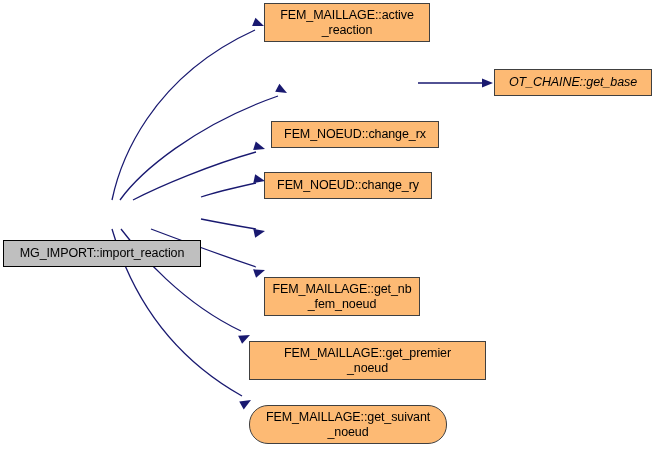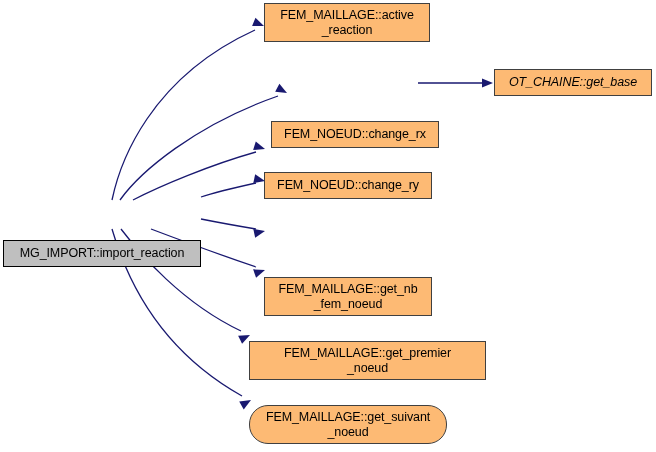--- a/index.html
+++ b/index.html
@@ -74,19 +74,19 @@
       <polygon points="0,0 -11,-4.5 -11,4.5" fill="#191970" transform="translate(251,400) rotate(-30)"></polygon>
       <path d="M 418,83 L 484,83" fill="none" stroke="#191970" stroke-width="1.3"></path>
       <polygon points="0,0 -11,-4.5 -11,4.5" fill="#191970" transform="translate(493,83) rotate(0)"></polygon>
     </svg>
 <div class="node root" style="left: 3px; top: 201px; width: 198px; height: 27px; margin-top: 39px;"><span class="node-label">MG_IMPORT::import_reaction</span></div>
     <div class="node" style="left: 264px; top: 3px; width: 166px; height: 39px;"><span class="node-label">FEM_MAILLAGE::active
 _reaction</span></div>
     <div class="node" style="left: 494px; top: 69px; width: 158px; height: 27px; font-style: italic;"><span class="node-label">OT_CHAINE::get_base</span></div>
     <div class="node" style="left: 264px; top: 121px; width: 168px; height: 27px; margin-left: 7px;"><span class="node-label">FEM_NOEUD::change_rx</span></div>
     <div class="node" style="left: 264px; top: 172px; width: 168px; height: 27px;"><span class="node-label">FEM_NOEUD::change_ry</span></div>
-    <div class="node" style="left: 264px; top: 277px; width: 168px; height: 39px;"><span class="node-label">FEM_MAILLAGE::get_nb
+    <div class="node" style="left: 264px; top: 277px; width: 156px; height: 39px;"><span class="node-label">FEM_MAILLAGE::get_nb
 _fem_noeud</span></div>
     <div class="node" style="left: 249px; top: 341px; width: 237px; height: 39px;"><span class="node-label">FEM_MAILLAGE::get_premier
 _noeud</span></div>
     <div class="node" style="left: 249px; top: 405px; width: 198px; height: 39px; border-radius: 19px;"><span class="node-label">FEM_MAILLAGE::get_suivant
 _noeud</span></div>
   </div>
 
 </body></html>

